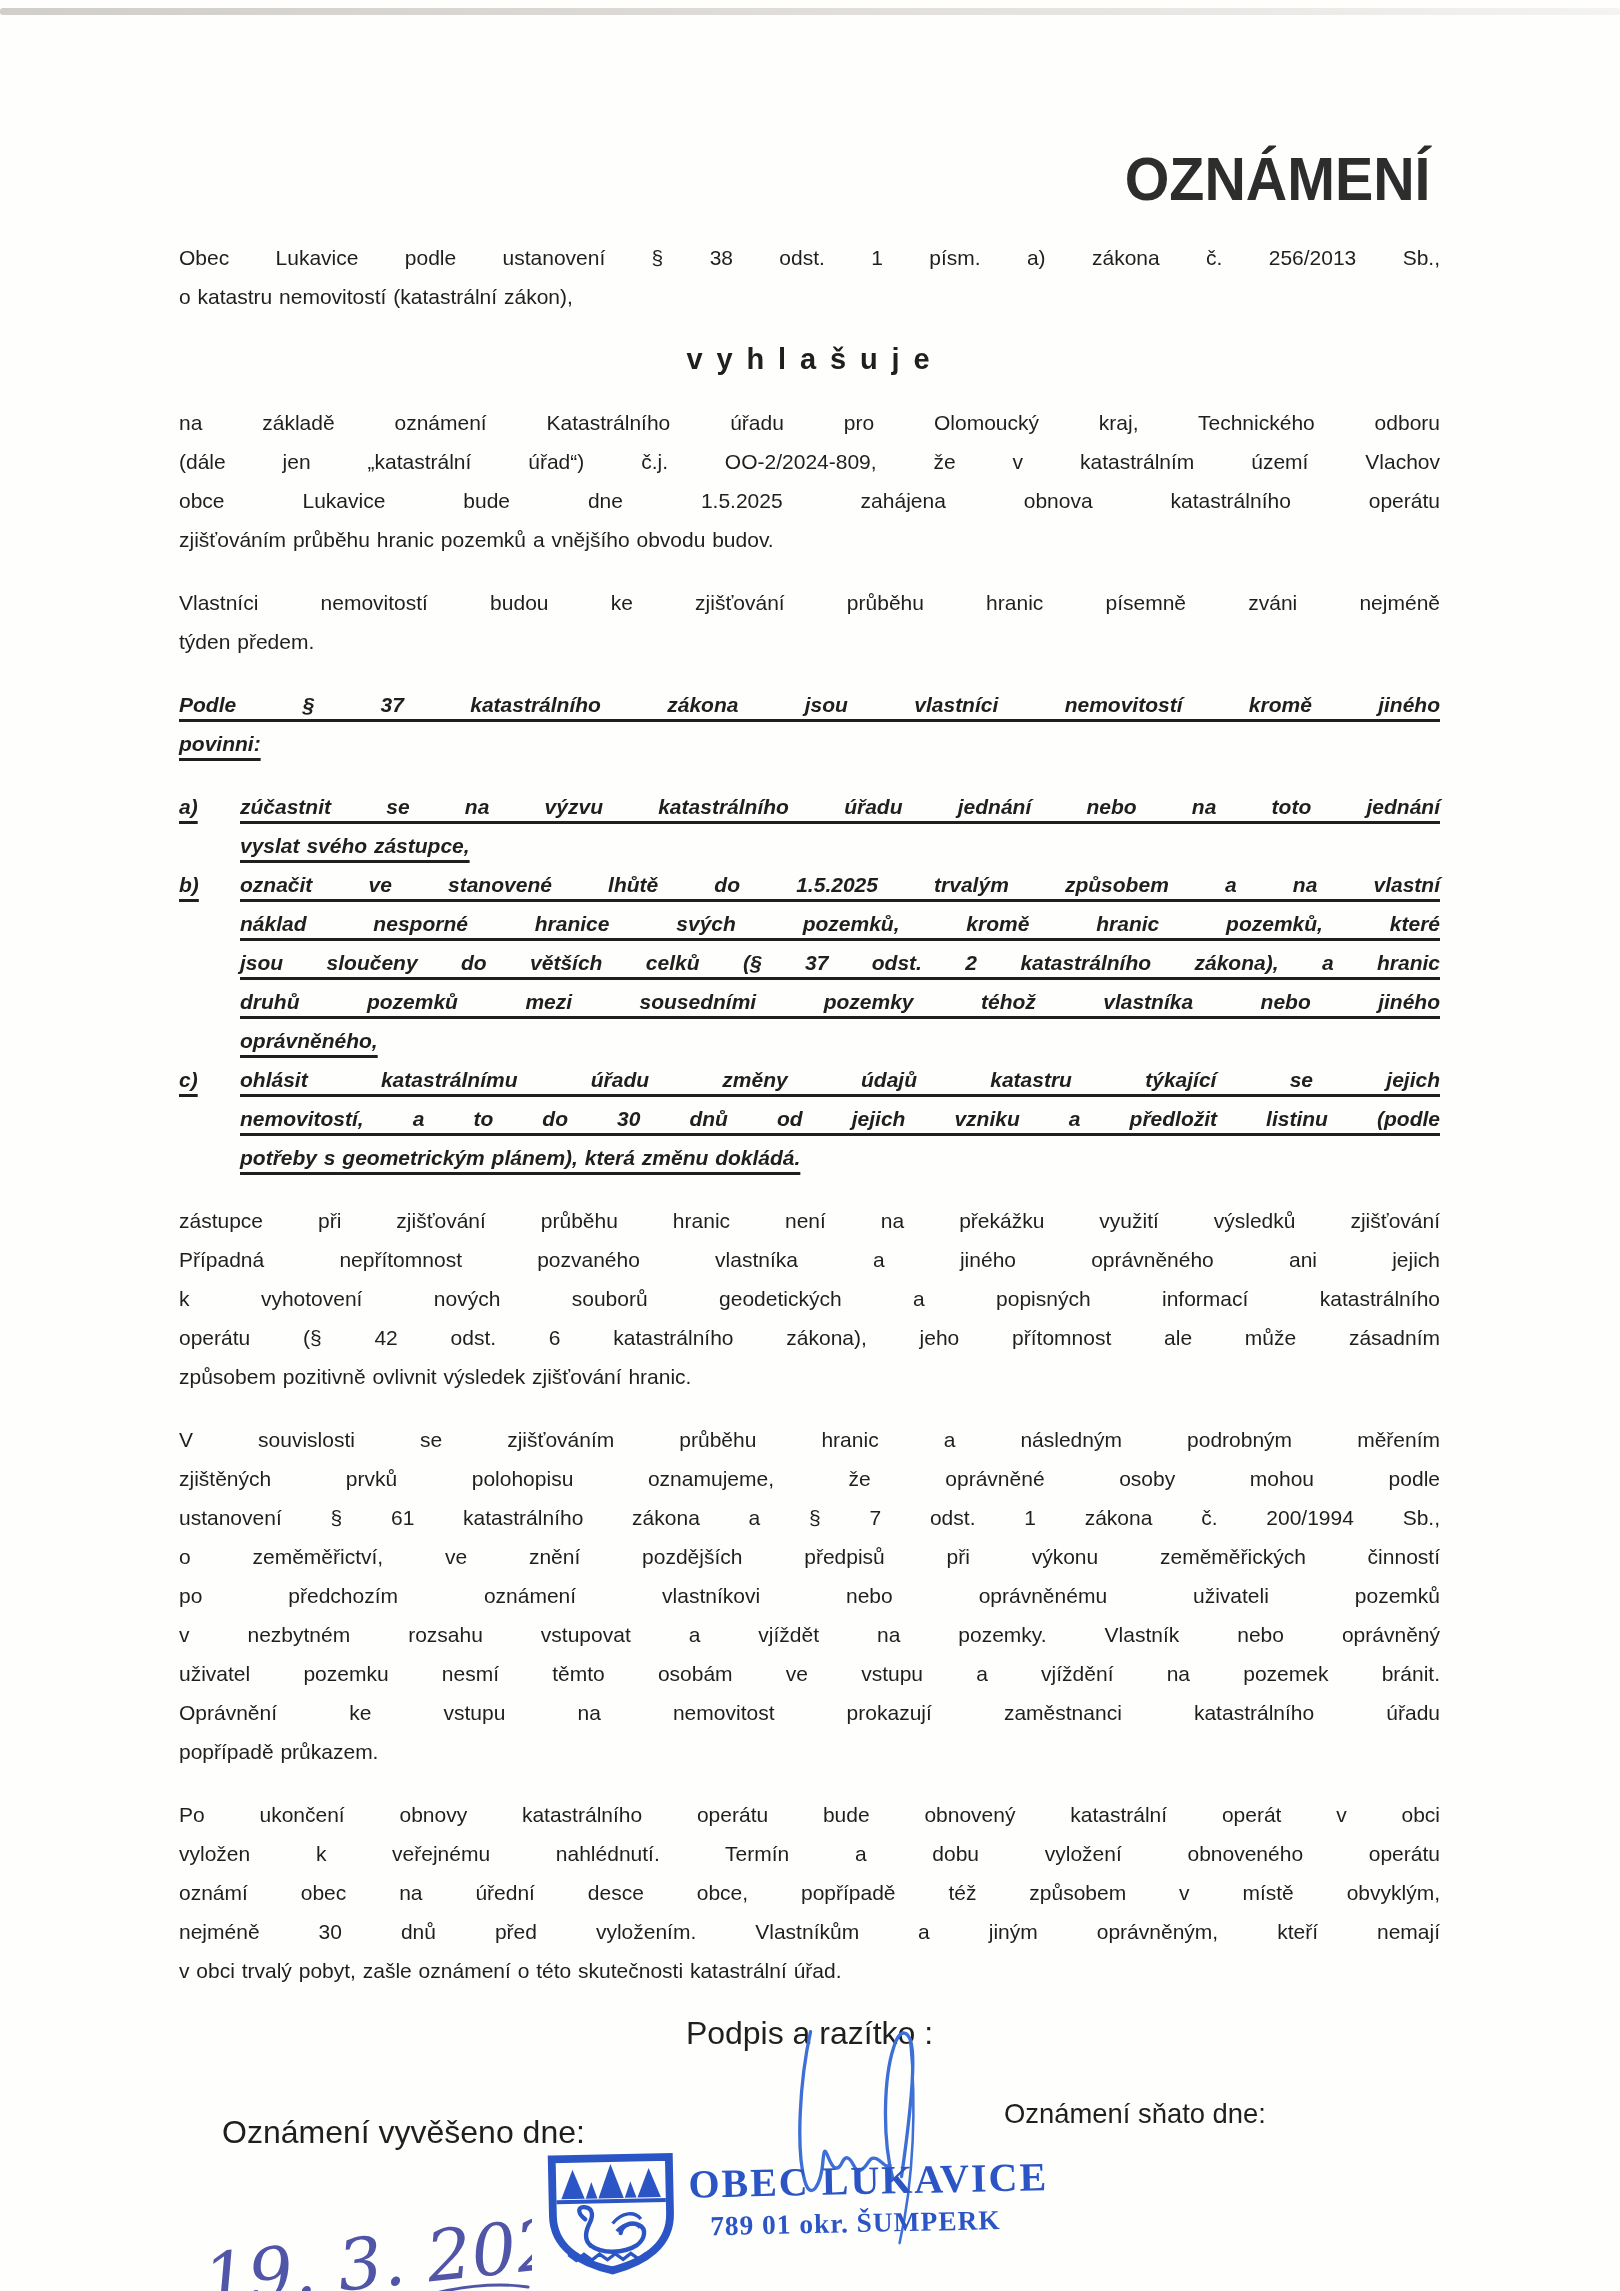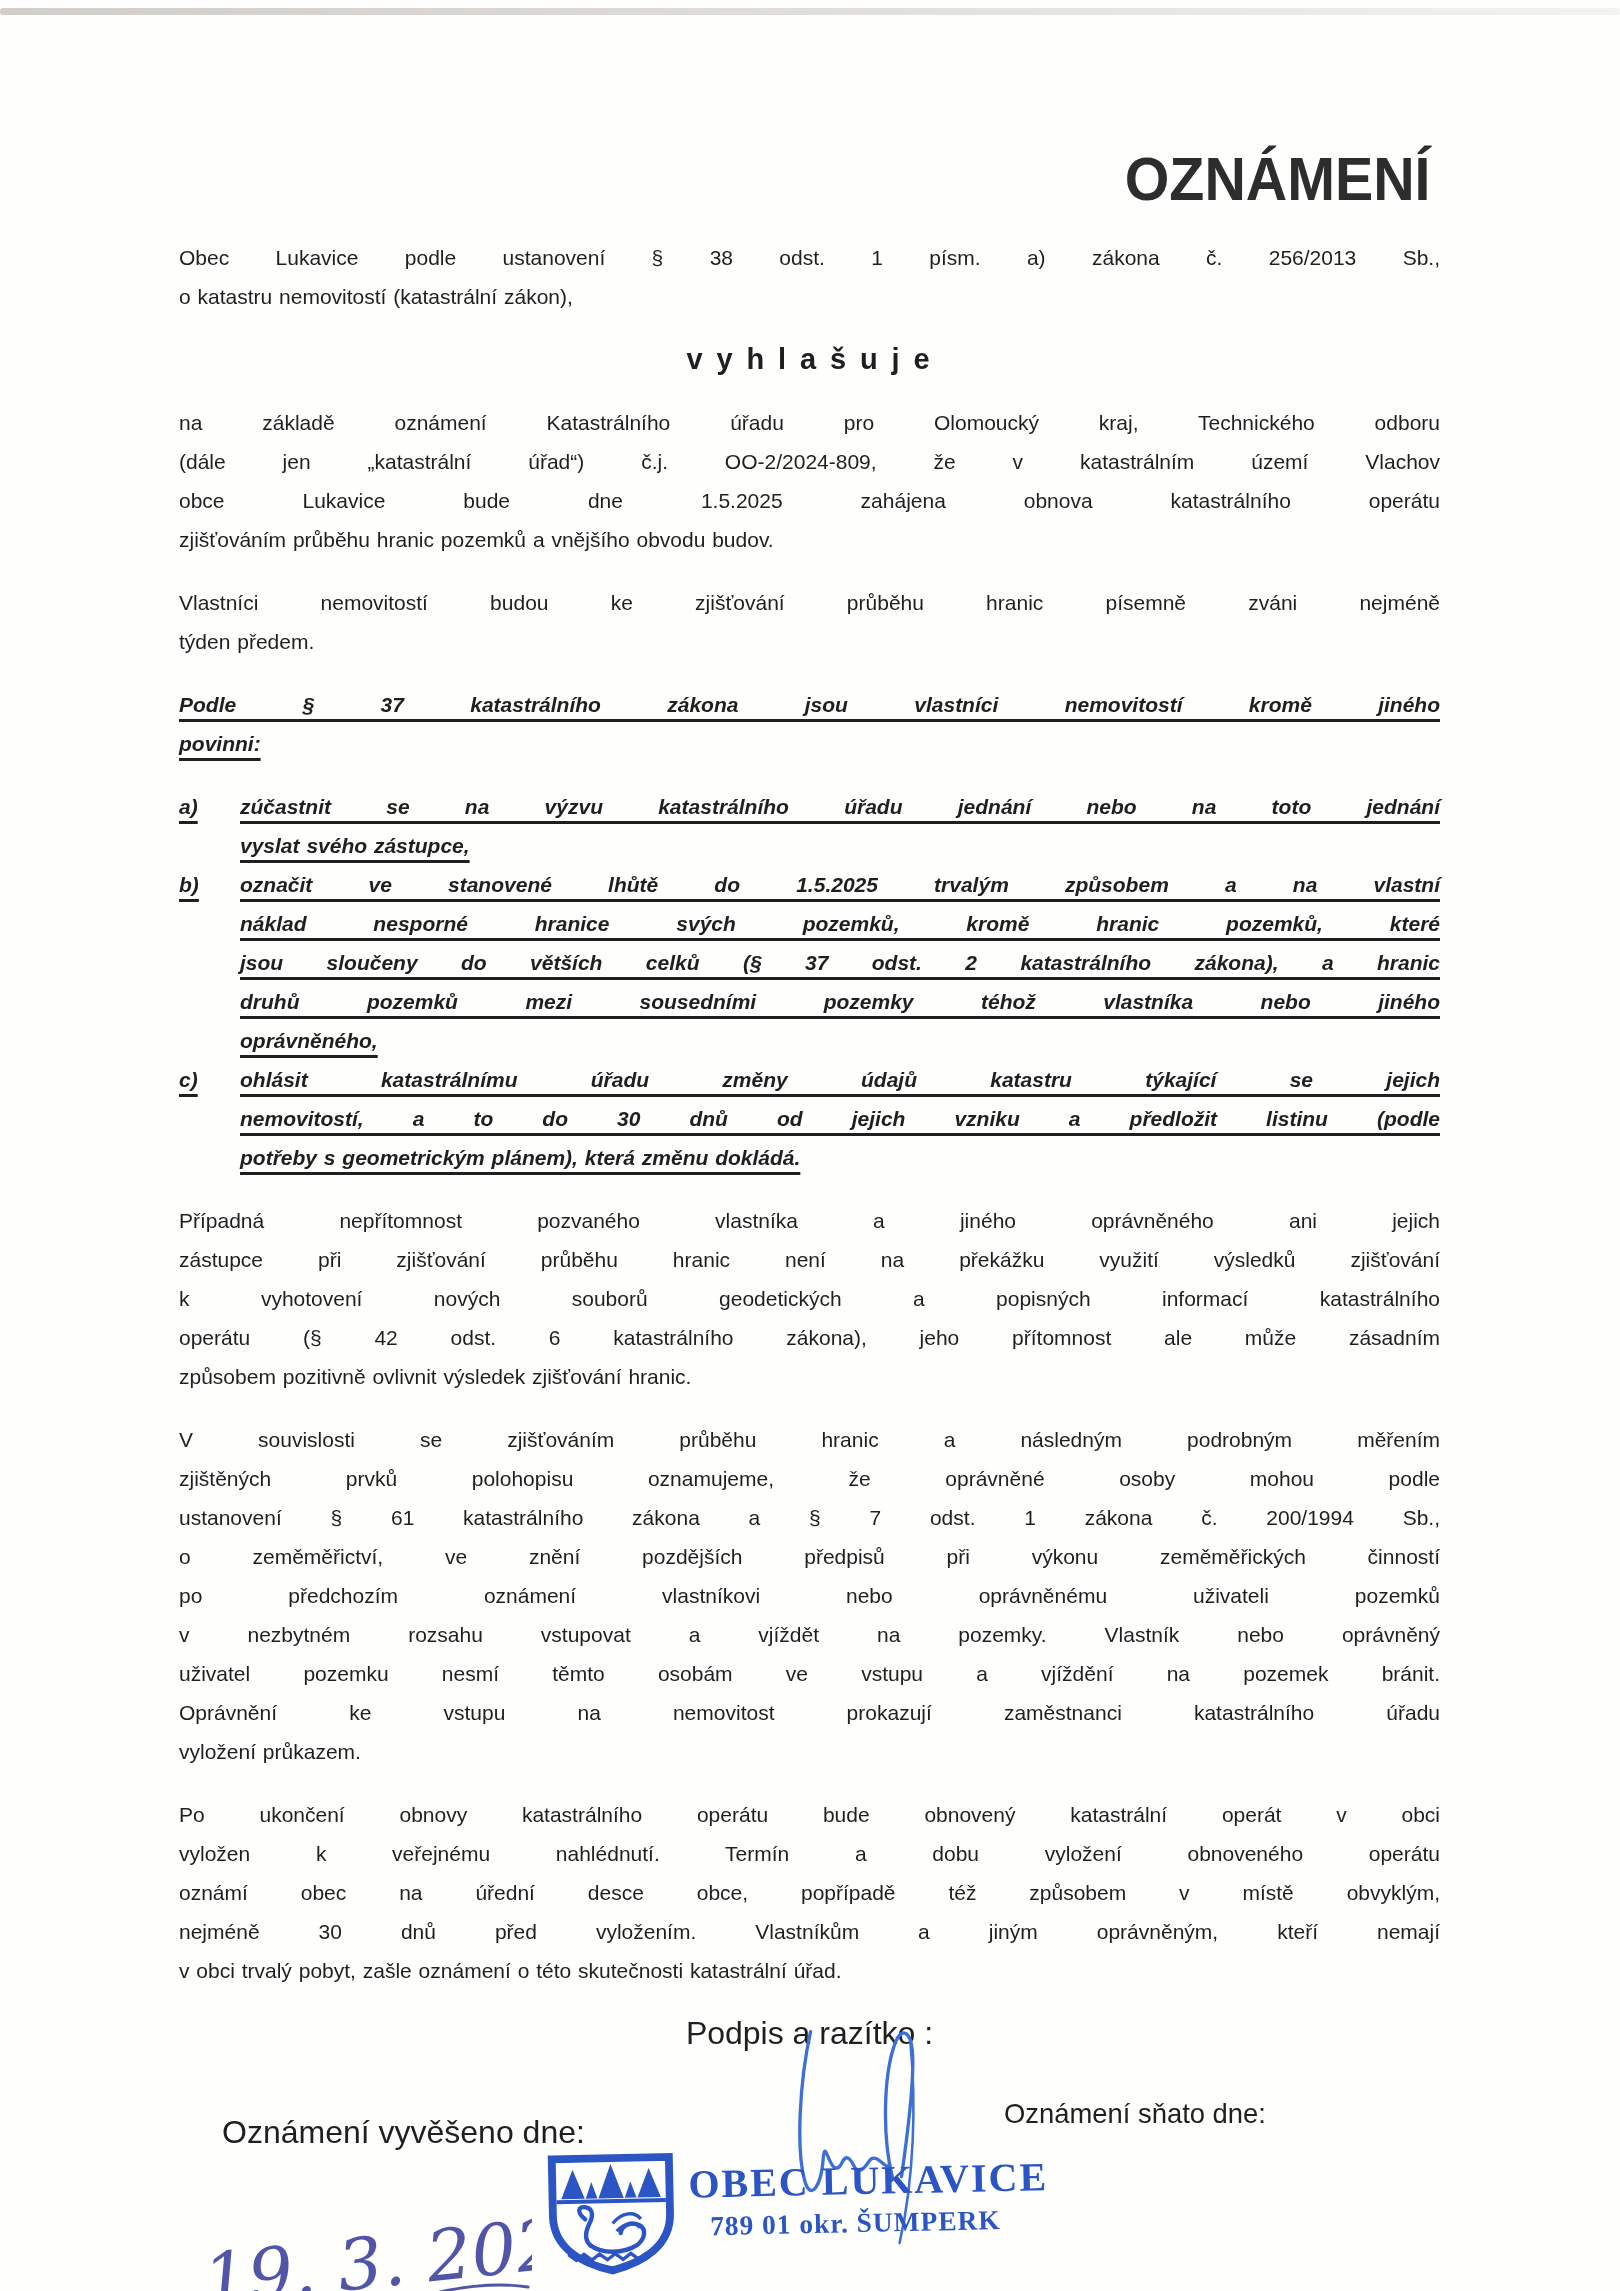--- a/index.html
+++ b/index.html
@@ -156,36 +156,36 @@
           <div class="line ul">jsou sloučeny do větších celků (§ 37 odst. 2 katastrálního zákona), a hranic</div>
           <div class="line ul">druhů pozemků mezi sousedními pozemky téhož vlastníka nebo jiného</div>
           <div class="line ul last">oprávněného,</div>
         </div>
         <div class="block bold li">
           <div class="line ul"><span class="li-label">c)</span>ohlásit katastrálnímu úřadu změny údajů katastru týkající se jejich</div>
           <div class="line ul">nemovitostí, a to do 30 dnů od jejich vzniku a předložit listinu (podle</div>
           <div class="line ul last">potřeby s geometrickým plánem), která změnu dokládá.</div>
         </div>
         <div class="block">
+          <div class="line">zástupce při zjišťování průběhu hranic není na překážku využití výsledků zjišťování</div>
           <div class="line">Případná nepřítomnost pozvaného vlastníka a jiného oprávněného ani jejich</div>
-          <div class="line">zástupce při zjišťování průběhu hranic není na překážku využití výsledků zjišťování</div>
           <div class="line">k vyhotovení nových souborů geodetických a popisných informací katastrálního</div>
           <div class="line">operátu (§ 42 odst. 6 katastrálního zákona), jeho přítomnost ale může zásadním</div>
           <div class="line last">způsobem pozitivně ovlivnit výsledek zjišťování hranic.</div>
         </div>
         <div class="block">
           <div class="line">V souvislosti se zjišťováním průběhu hranic a následným podrobným měřením</div>
           <div class="line">zjištěných prvků polohopisu oznamujeme, že oprávněné osoby mohou podle</div>
           <div class="line">ustanovení § 61 katastrálního zákona a § 7 odst. 1 zákona č. 200/1994 Sb.,</div>
           <div class="line">o zeměměřictví, ve znění pozdějších předpisů při výkonu zeměměřických činností</div>
           <div class="line">po předchozím oznámení vlastníkovi nebo oprávněnému uživateli pozemků</div>
           <div class="line">v nezbytném rozsahu vstupovat a vjíždět na pozemky. Vlastník nebo oprávněný</div>
           <div class="line">uživatel pozemku nesmí těmto osobám ve vstupu a vjíždění na pozemek bránit.</div>
           <div class="line">Oprávnění ke vstupu na nemovitost prokazují zaměstnanci katastrálního úřadu</div>
-          <div class="line last">vyložení průkazem.</div>
+          <div class="line last">popřípadě průkazem.</div>
         </div>
         <div class="block">
           <div class="line">Po ukončení obnovy katastrálního operátu bude obnovený katastrální operát v obci</div>
           <div class="line">vyložen k veřejnému nahlédnutí. Termín a dobu vyložení obnoveného operátu</div>
           <div class="line">oznámí obec na úřední desce obce, popřípadě též způsobem v místě obvyklým,</div>
           <div class="line">nejméně 30 dnů před vyložením. Vlastníkům a jiným oprávněným, kteří nemají</div>
           <div class="line last">v obci trvalý pobyt, zašle oznámení o této skutečnosti katastrální úřad.</div>
         </div>
       </div>
 

